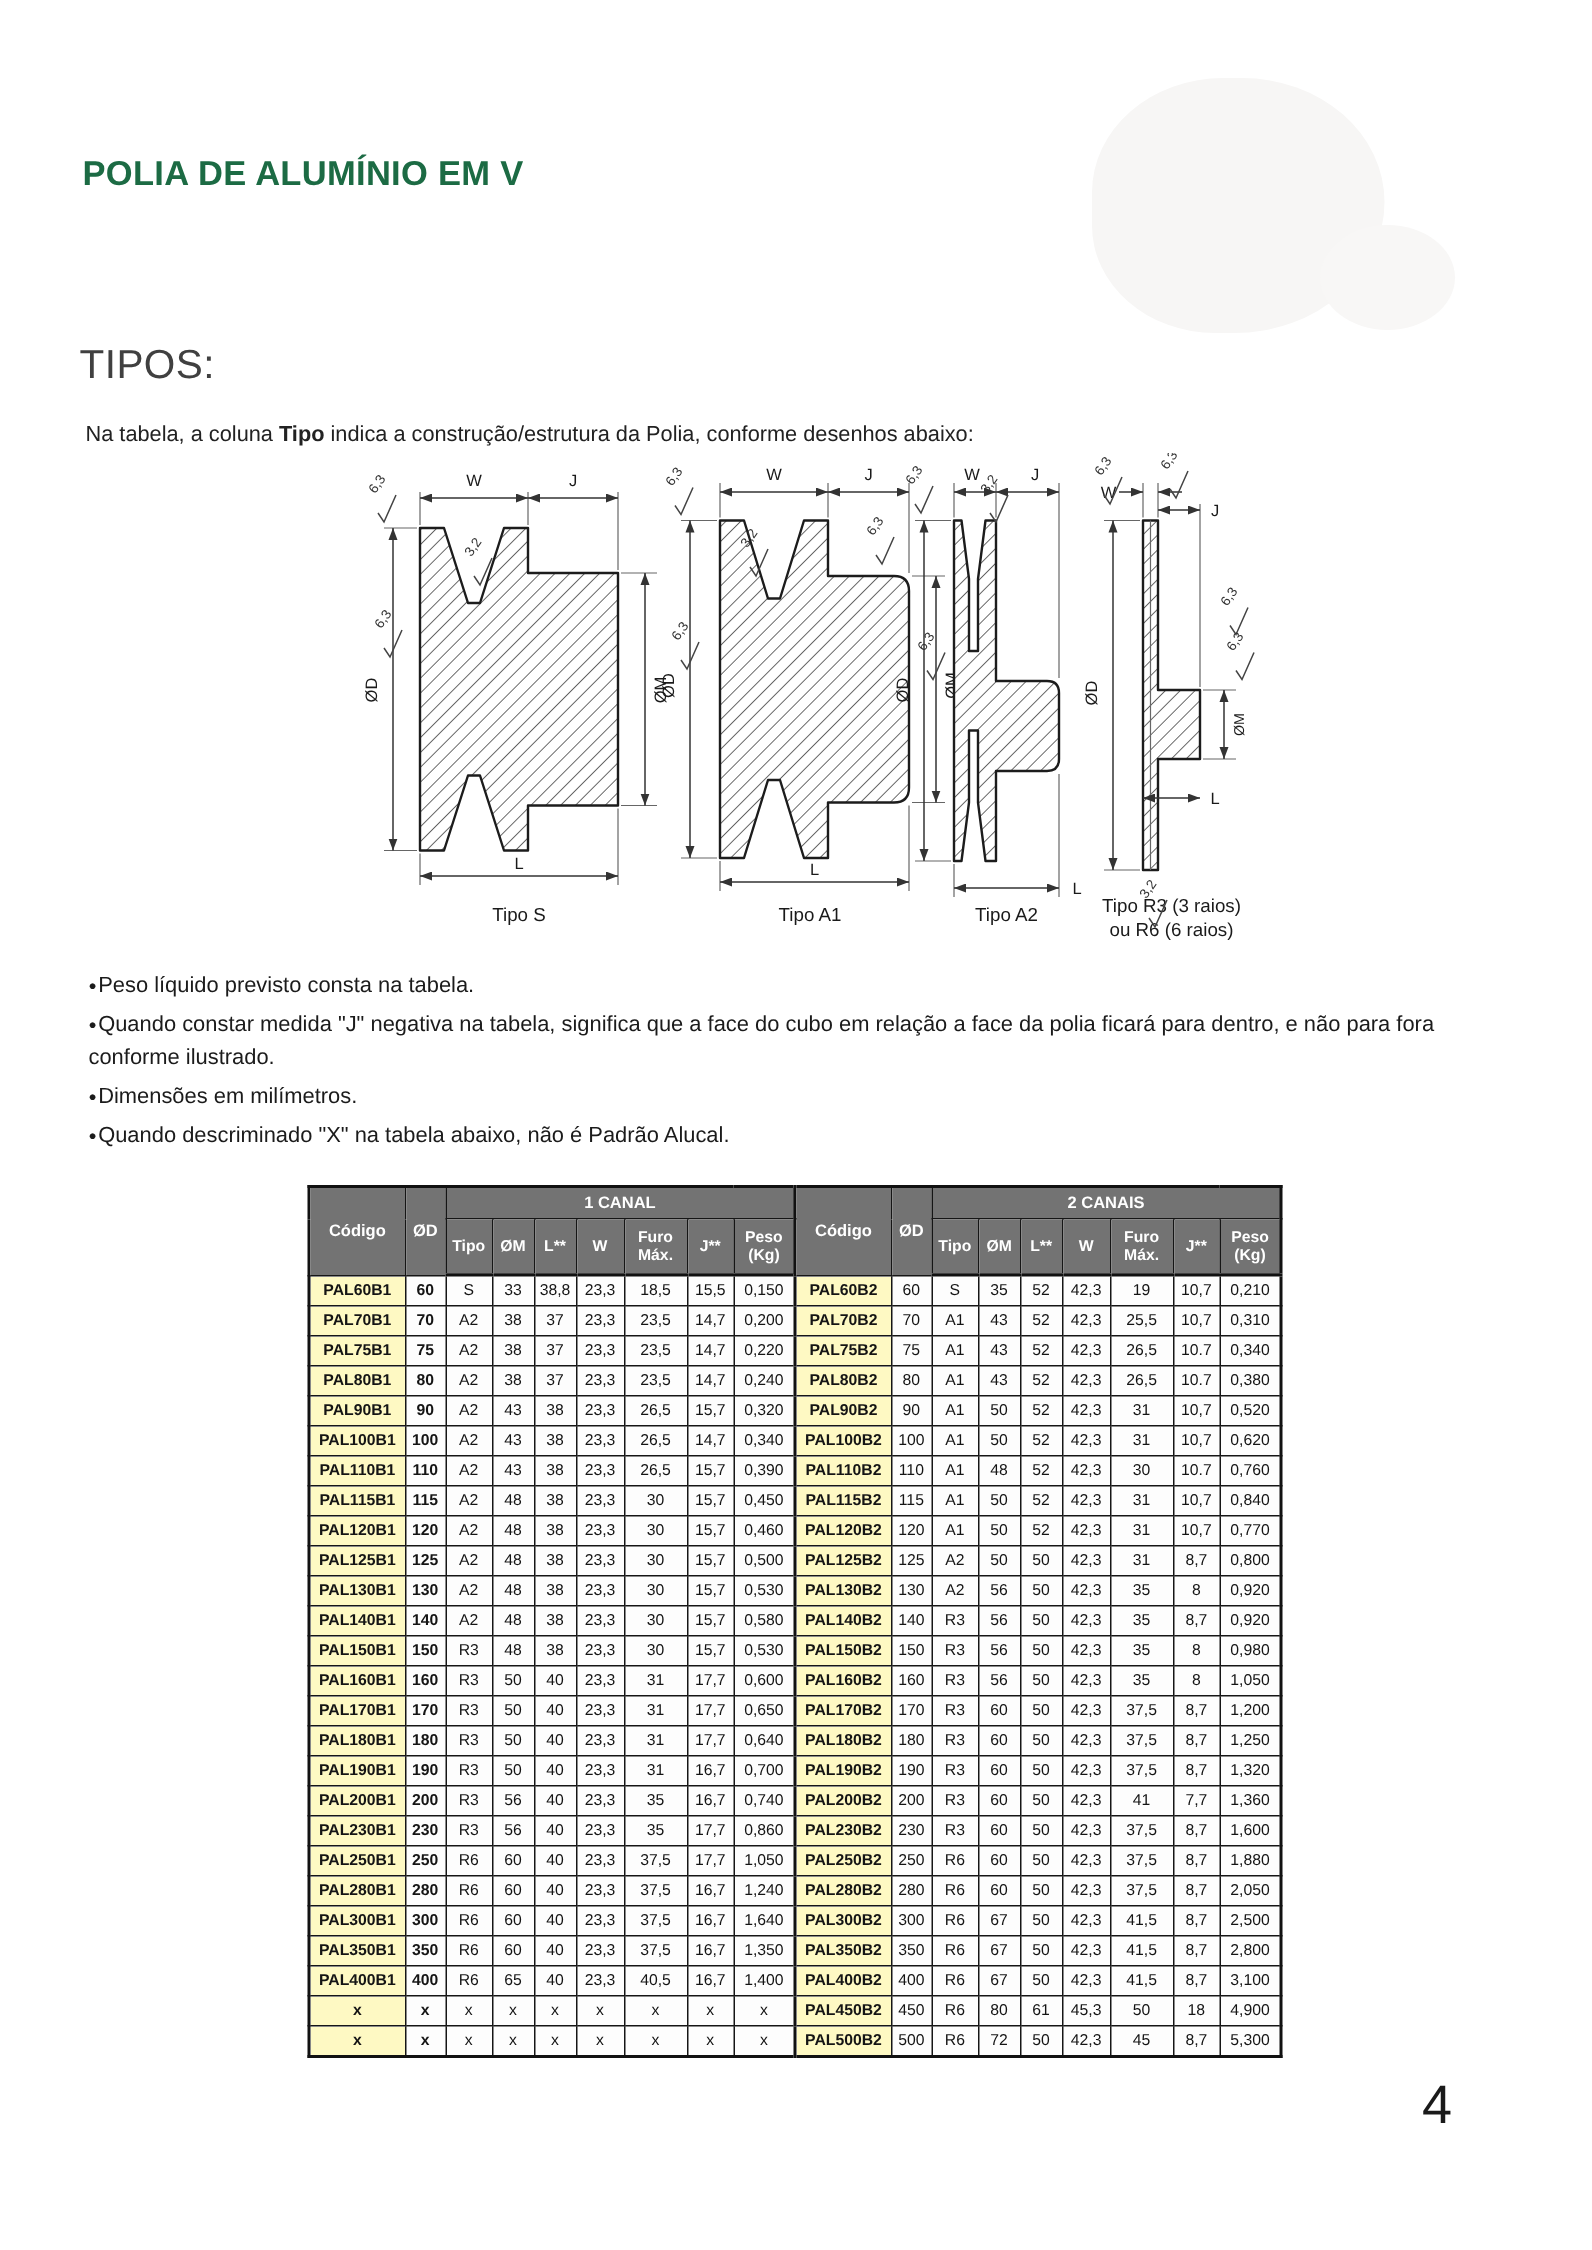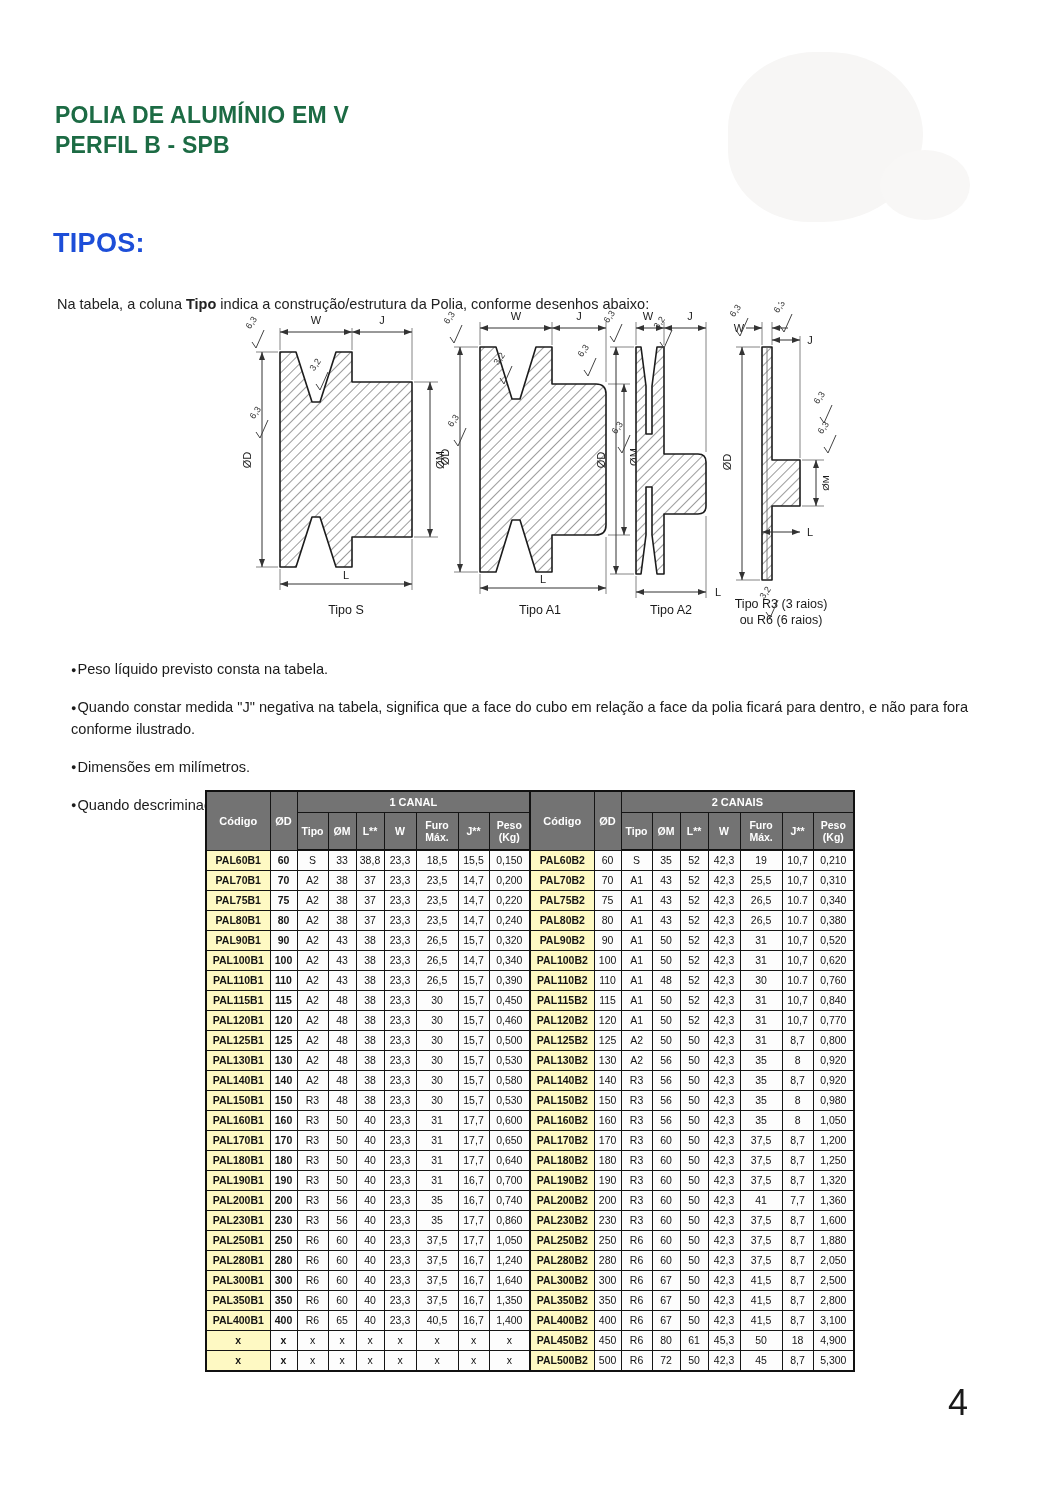--- a/index.html
+++ b/index.html
@@ -6,36 +6,36 @@
   .page{
     position:relative;width:1061px;height:1500px;background:#ffffff;overflow:hidden;
     font-family:"Liberation Sans",sans-serif;color:#1a1a1a;margin:0 auto;
   }
   .scan-blob{position:absolute;left:728px;top:52px;width:195px;height:170px;
     background:#f7f6f5;border-radius:48% 52% 55% 45%;}
   .scan-blob2{position:absolute;left:880px;top:150px;width:90px;height:70px;
     background:#f8f7f6;border-radius:50%;}
   .doc-title{position:absolute;left:55px;top:100px;font-size:23px;font-weight:700;
     color:#1c6b44;line-height:30px;letter-spacing:.2px;}
-  .tipos-heading{position:absolute;left:53px;top:228px;font-size:27px;font-weight:700;
-    color:#1d4ed8;letter-spacing:.3px;}
-  .intro{position:absolute;left:57px;top:281px;font-size:14.5px;color:#222;}
+  .tipos-heading{position:absolute;left:53px;top:228px;font-size:27px;font-weight:400;
+    color:#404040;letter-spacing:.3px;}
+  .intro{position:absolute;left:57px;top:267px;font-size:14.5px;color:#222;}
   .intro b{font-weight:700;}
   .drawings{position:absolute;left:232px;top:302px;}
   .drawings text{font-family:"Liberation Sans",sans-serif;}
   .body-shape{fill:url(#hatch);stroke:#1c1c1c;stroke-width:1.6;stroke-linejoin:round;}
   .dim{stroke:#333;stroke-width:1;}
   .ext{stroke:#666;stroke-width:.8;}
   .dimlab{font-size:11px;fill:#1a1a1a;text-anchor:middle;}
   .dimlab.sm{font-size:9.5px;}
   .cap{font-size:12.5px;fill:#1a1a1a;text-anchor:middle;}
   .rcheck{fill:none;stroke:#444;stroke-width:1;}
   .rlab{font-size:9px;fill:#333;}
   .notes{position:absolute;left:55px;top:643px;width:956px;font-size:14.6px;line-height:21.5px;color:#1b1b1b;}
-  .note{margin:16px;}
+  .note{margin:4px;}
   .note-bullet{font-size:9px;vertical-align:1.5px;margin-right:1px;}
   .datatable{position:absolute;left:205px;top:790px;border-collapse:collapse;table-layout:fixed;
     width:648px;font-size:10.5px;border:2px solid #111;}
   .datatable th,.datatable td{border:1px solid #151515;text-align:center;vertical-align:middle;
     padding:0;overflow:hidden;}
   .datatable th{background:#737373;color:#ffffff;font-weight:700;}
   tr.grp th{height:20px;font-size:11px;}
   tr.sub th{height:36px;font-size:10.5px;line-height:12px;border-bottom:2px solid #111;}
   .datatable td{height:19px;line-height:19px;color:#141414;background:#fdfdfd;}
   .datatable td.code{background:#fef9c3;font-weight:700;}
@@ -46,21 +46,20 @@
 </head>
 <body>
 
 <div class="page">
 
   <div class="scan-blob"></div>
   <div class="scan-blob2"></div>
 
   <div class="doc-title">
     <div>POLIA DE ALUMÍNIO EM V</div>
-    <div>PERFIL B - SPB</div>
   </div>
 
   <div class="tipos-heading">TIPOS:</div>
 
   <p class="intro"><span>Na tabela, a coluna </span><b>Tipo</b><span> indica a construção/estrutura da Polia, conforme desenhos abaixo:</span></p>
 
   <svg class="drawings" width="628" height="330" viewBox="0 0 628 330">
     <defs>
       <pattern id="hatch" width="7" height="7" patternUnits="userSpaceOnUse" patternTransform="rotate(45)">
         <rect width="7" height="7" fill="#ffffff"></rect>

